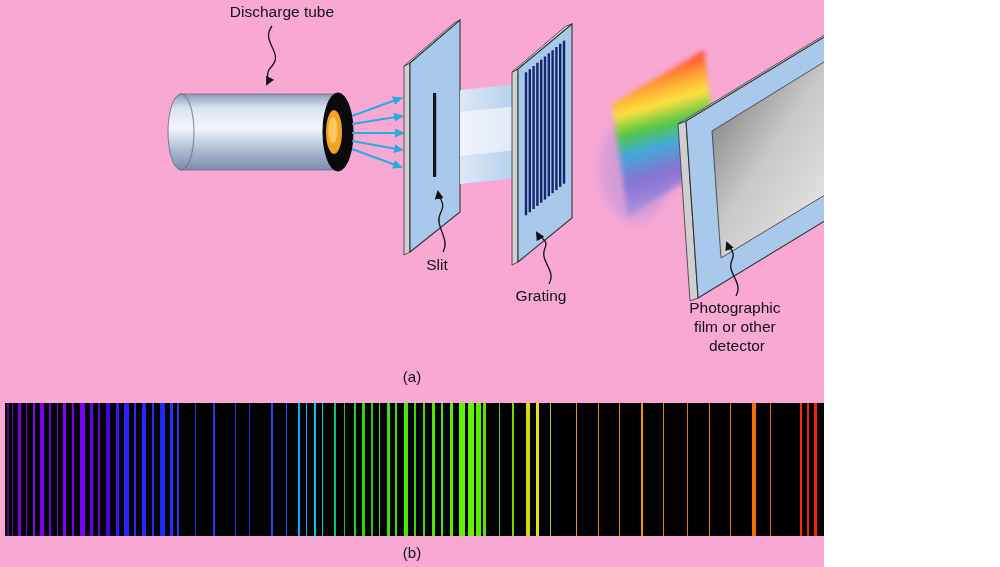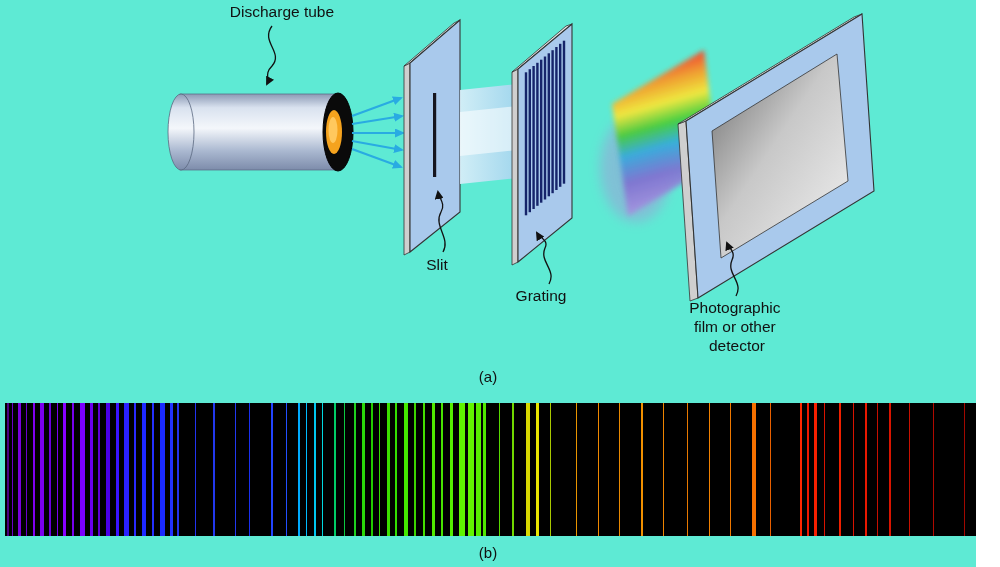--- a/index.html
+++ b/index.html
@@ -1,16 +1,16 @@
 <!DOCTYPE html>
 <html><head>
 <meta charset="utf-8">
 <style>
   html,body{margin:0;padding:0;background:#fff;}
-  .fig{position:relative;width:976px;height:567px;background:#5eead4;overflow:hidden;
+  .fig{position:relative;width:824px;height:567px;background:#f9a8d4;overflow:hidden;
        font-family:"Liberation Sans",sans-serif;}
   .fig svg{position:absolute;left:0;top:0;}
   svg text{font-family:"Liberation Sans",sans-serif;font-size:15.5px;fill:#111;}
   .caption{position:absolute;left:0;width:100%;text-align:center;
            font:15px "Liberation Sans",sans-serif;color:#111;}
   #spectrum-strip{position:absolute;left:5px;top:403px;width:991px;height:133px;
                   background:#000;}
   .sline{position:absolute;top:0;bottom:0;}
 </style>
 </head>

